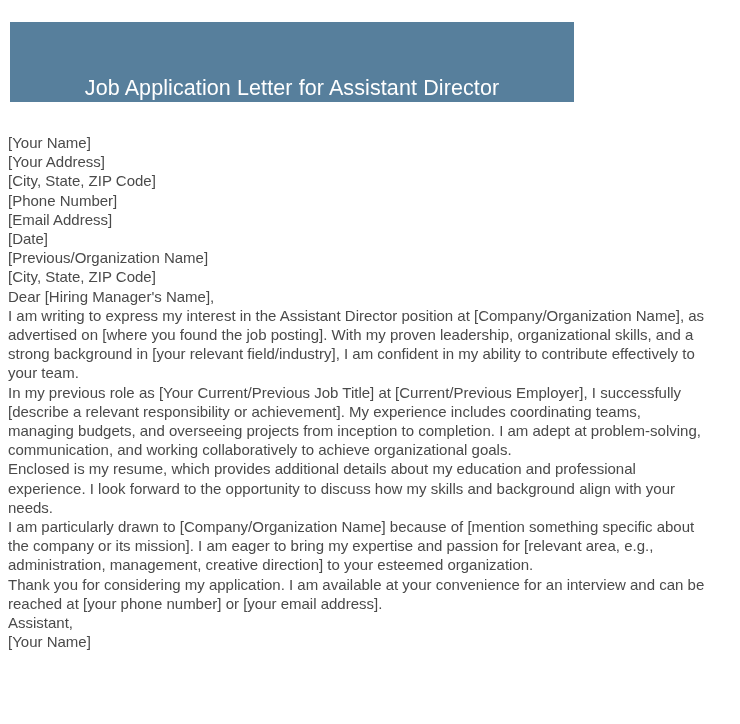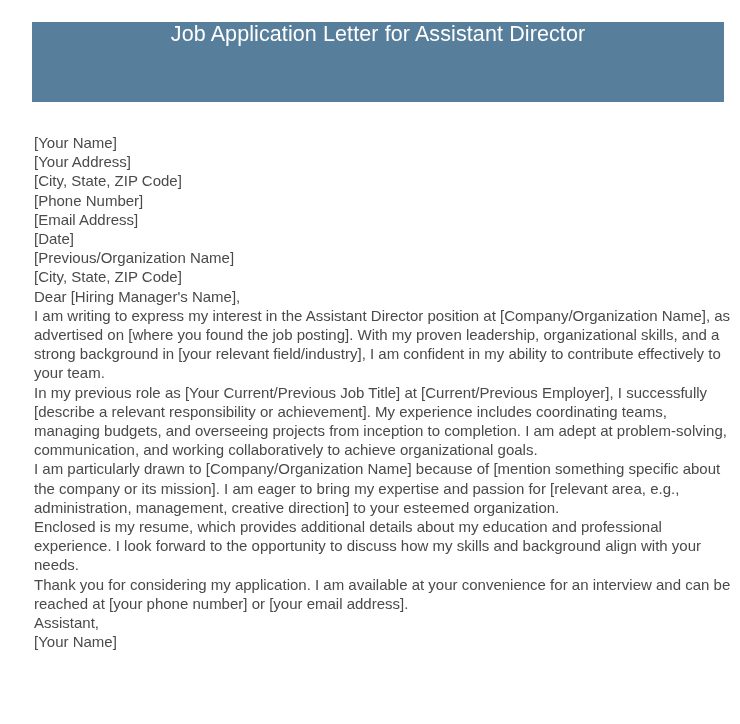--- a/index.html
+++ b/index.html
@@ -15,42 +15,42 @@
     overflow: hidden;
   }
   .page {
     position: relative;
     width: 740px;
     height: 724px;
     background: #ffffff;
   }
   .title-banner {
     position: absolute;
-    left: 32px;
+    left: 10px;
     top: 22px;
-    width: 692px;
+    width: 564px;
     height: 80px;
     background: #577f9c;
     display: flex;
-    align-items: flex-start;
+    align-items: flex-end;
     justify-content: center;
     box-sizing: border-box;
   }
   .title-banner-text {
     color: #ffffff;
     font-size: 21.5px;
     font-weight: normal;
     letter-spacing: 0.1px;
     text-align: center;
     line-height: 1.2;
     margin: 0;
   }
   .letter-body {
     position: absolute;
-    left: 34px;
+    left: 8px;
     top: 133px;
     width: 702px;
     color: #4a4a4a;
     font-size: 15px;
     line-height: 19.2px;
   }
   .letter-line {
     margin: 0;
     padding: 0;
     white-space: normal;
@@ -83,22 +83,22 @@
     <div class="letter-block">
       <p class="letter-line">[Previous/Organization Name]</p>
       <p class="letter-line">[City, State, ZIP Code]</p>
     </div>
 
     <p class="letter-line">Dear [Hiring Manager's Name],</p>
 
     <div class="letter-block">
       <p class="letter-line">I am writing to express my interest in the Assistant Director position at [Company/Organization Name], as advertised on [where you found the job posting]. With my proven leadership, organizational skills, and a strong background in [your relevant field/industry], I am confident in my ability to contribute effectively to your team.</p>
       <p class="letter-line">In my previous role as [Your Current/Previous Job Title] at [Current/Previous Employer], I successfully [describe a relevant responsibility or achievement]. My experience includes coordinating teams, managing budgets, and overseeing projects from inception to completion. I am adept at problem-solving, communication, and working collaboratively to achieve organizational goals.</p>
+      <p class="letter-line">Enclosed is my resume, which provides additional details about my education and professional experience. I look forward to the opportunity to discuss how my skills and background align with your needs.</p>
       <p class="letter-line">I am particularly drawn to [Company/Organization Name] because of [mention something specific about the company or its mission]. I am eager to bring my expertise and passion for [relevant area, e.g., administration, management, creative direction] to your esteemed organization.</p>
-      <p class="letter-line">Enclosed is my resume, which provides additional details about my education and professional experience. I look forward to the opportunity to discuss how my skills and background align with your needs.</p>
       <p class="letter-line">Thank you for considering my application. I am available at your convenience for an interview and can be reached at [your phone number] or [your email address].</p>
     </div>
 
     <div class="letter-block">
       <p class="letter-line">Assistant,</p>
       <p class="letter-line">[Your Name]</p>
     </div>
 
   </div>
 </div>

